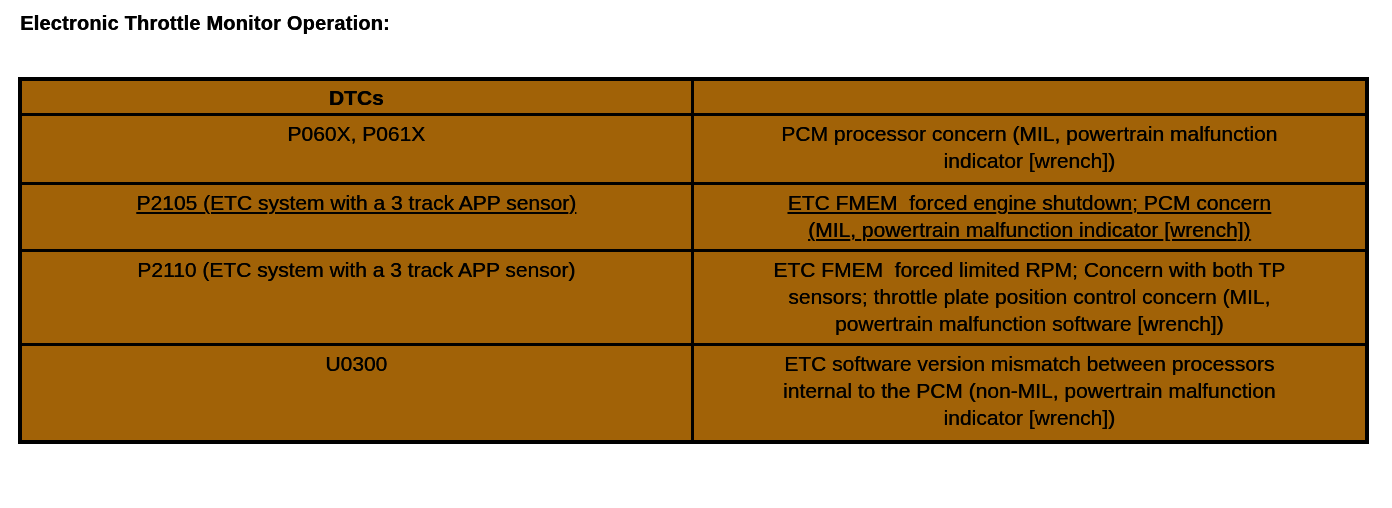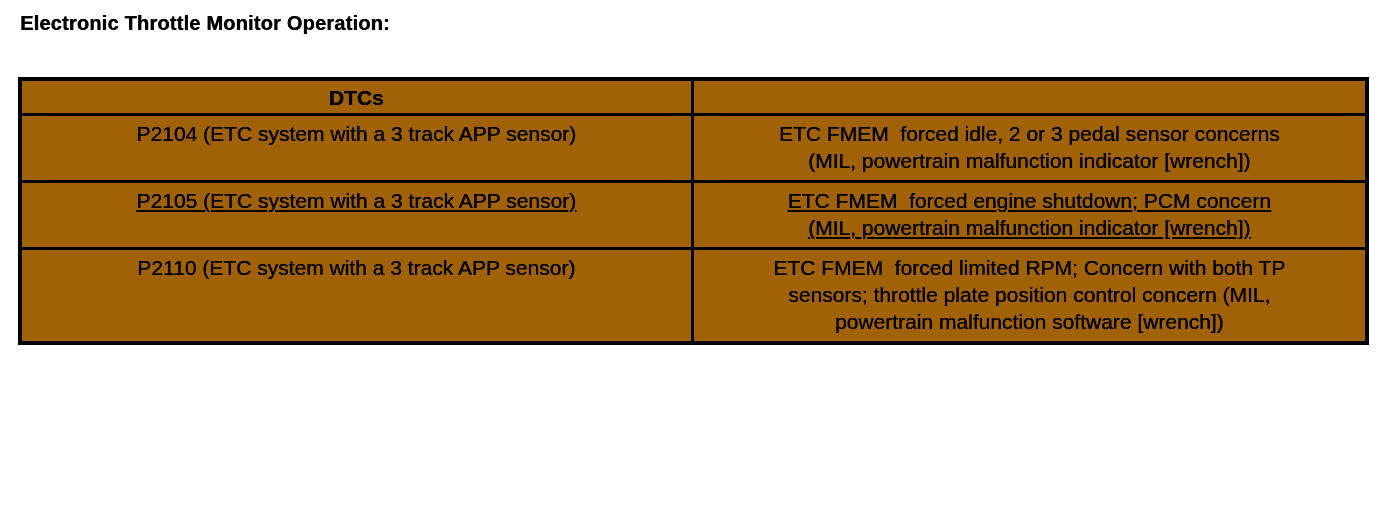--- a/index.html
+++ b/index.html
@@ -80,32 +80,38 @@
       <col class="col-dtc">
       <col class="col-desc">
     </colgroup>
     <thead>
       <tr>
         <th>DTCs</th>
         <th></th>
       </tr>
     </thead>
     <tbody>
-      <tr class="row-1">
-        <td class="dtc-cell">P2104 (ETC system with a 3 track APP sensor)</td>
-        <td class="desc-cell">ETC FMEM  forced idle, 2 or 3 pedal sensor concerns
-(MIL, powertrain malfunction indicator [wrench])</td>
+      <tr class="row-0">
+        <td class="dtc-cell">P060X, P061X</td>
+        <td class="desc-cell">PCM processor concern (MIL, powertrain malfunction
+indicator [wrench])</td>
       </tr>
       <tr class="row-2">
         <td class="dtc-cell">P2105 (ETC system with a 3 track APP sensor)</td>
         <td class="desc-cell">ETC FMEM  forced engine shutdown; PCM concern
 (MIL, powertrain malfunction indicator [wrench])</td>
       </tr>
       <tr class="row-3">
         <td class="dtc-cell">P2110 (ETC system with a 3 track APP sensor)</td>
         <td class="desc-cell">ETC FMEM  forced limited RPM; Concern with both TP
 sensors; throttle plate position control concern (MIL,
 powertrain malfunction software [wrench])</td>
       </tr>
+      <tr class="row-4">
+        <td class="dtc-cell">U0300</td>
+        <td class="desc-cell">ETC software version mismatch between processors
+internal to the PCM (non-MIL, powertrain malfunction
+indicator [wrench])</td>
+      </tr>
     </tbody>
   </table>
 
 </div>
 
 </body></html>

